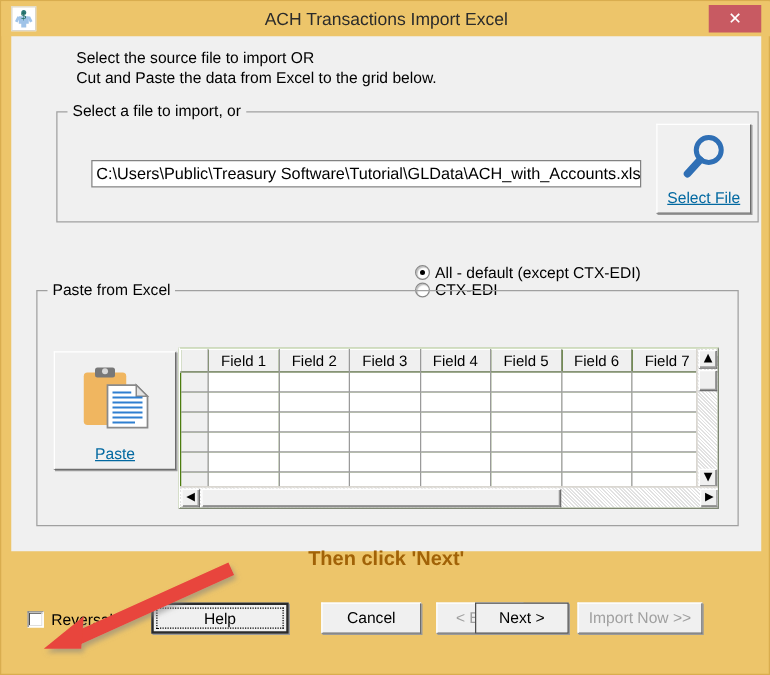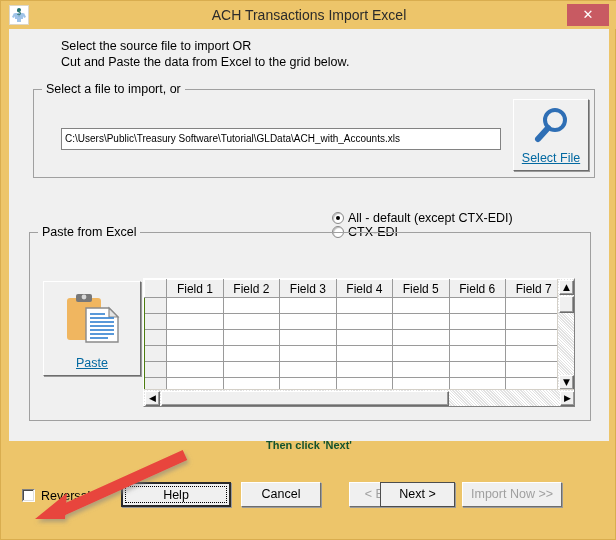--- a/index.html
+++ b/index.html
@@ -96,38 +96,38 @@
     top: -8px;
     left: 8px;
     background: #f0f0f0;
     padding: 0 4px;
     font-size: 12.5px;
     color: #000000;
     white-space: nowrap;
   }
 
   #gb-file {
-    left: 24px; top: 60px;
+    left: 36px; top: 60px;
     width: 562px; height: 89px;
   }
   #gb-paste {
     left: 20px; top: 203px;
     width: 562px; height: 189px;
   }
 
   
   .file-input {
     position: absolute;
     left: 27px; top: 38px;
     width: 440px;
     height: 22px;
     box-sizing: border-box;
     border: 1px solid #828282;
     background: #ffffff;
-    font-size: 10px;
+    font-size: 13px;
     color: #000000;
     padding: 0 3px;
     line-height: 20px;
     font-family: "Liberation Sans", sans-serif;
     white-space: nowrap;
     overflow: hidden;
   }
 
   
   .tile-btn {
@@ -312,23 +312,23 @@
     text-align: center;
     font-family: "DejaVu Sans", sans-serif;
   }
 
   
   .hint {
     position: absolute;
     left: 0; top: 410px;
     width: 600px;
     text-align: center;
-    font-size: 11px;
+    font-size: 16px;
     font-weight: bold;
-    color: #14532d;
+    color: #a16207;
     font-family: "Liberation Sans", sans-serif;
   }
 
   
   .reversal {
     position: absolute;
     left: 13px; top: 460px;
     font-size: 12.5px;
     color: #000000;
     cursor: pointer;
@@ -368,21 +368,21 @@
   .btn.focused { border: 2px solid #2b2b2b; }
   .btn.focused .inner {
     position: absolute;
     left: 2px; top: 2px; right: 2px; bottom: 2px;
     border: 1px dotted #000000;
     line-height: 17px;
   }
   .btn.defaulted { border: 1px solid #4d4d4d; }
 
   #btn-help   { left: 112px; width: 110px; }
-  #btn-cancel { left: 232px; width:  80px; }
+  #btn-cancel { left: 248px; width:  80px; }
   #btn-back   { left: 340px; width:  70px; }
   #btn-next   { left: 371px; width:  75px; }
   #btn-import { left: 453px; width: 100px; }
 
   
   .annot-arrow {
     position: absolute;
     left: 0; top: 420px;
     width: 200px;
     height: 80px;

